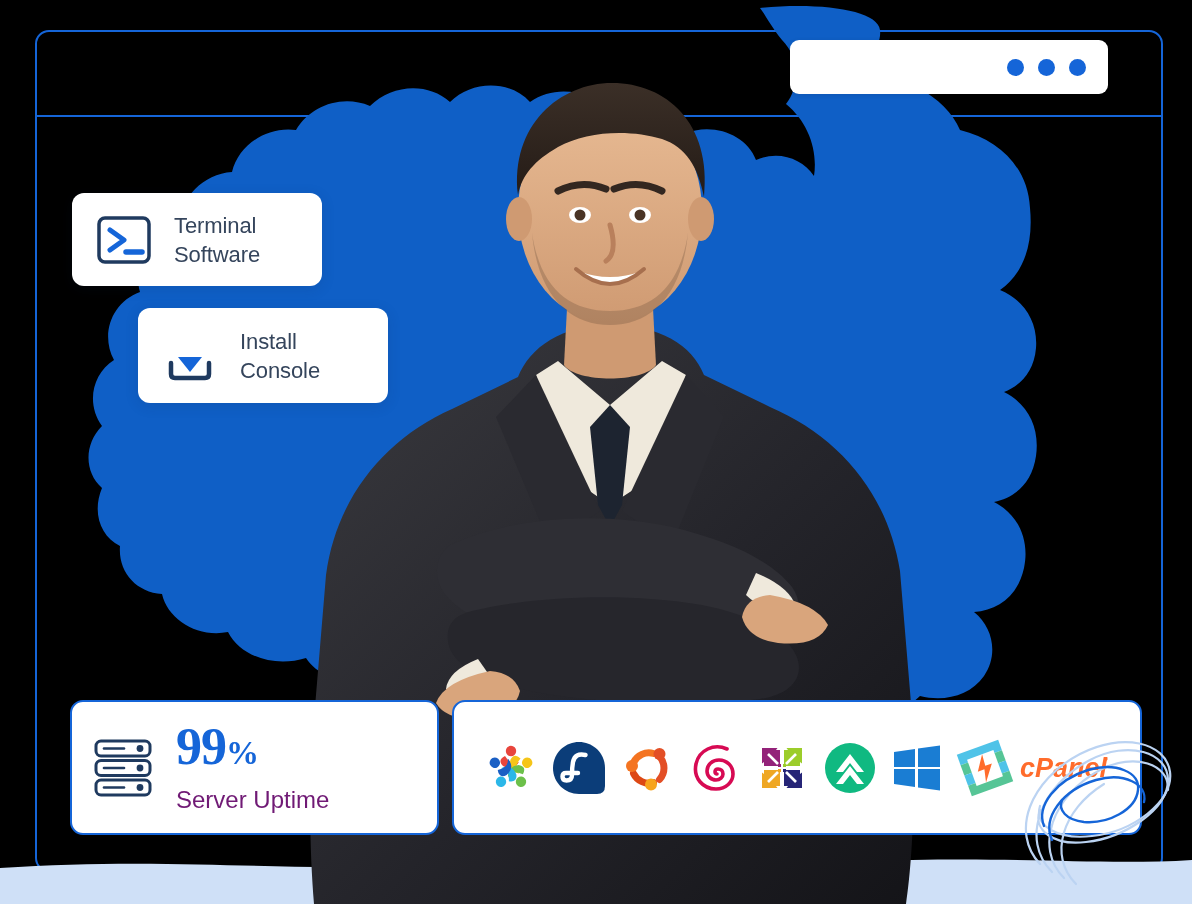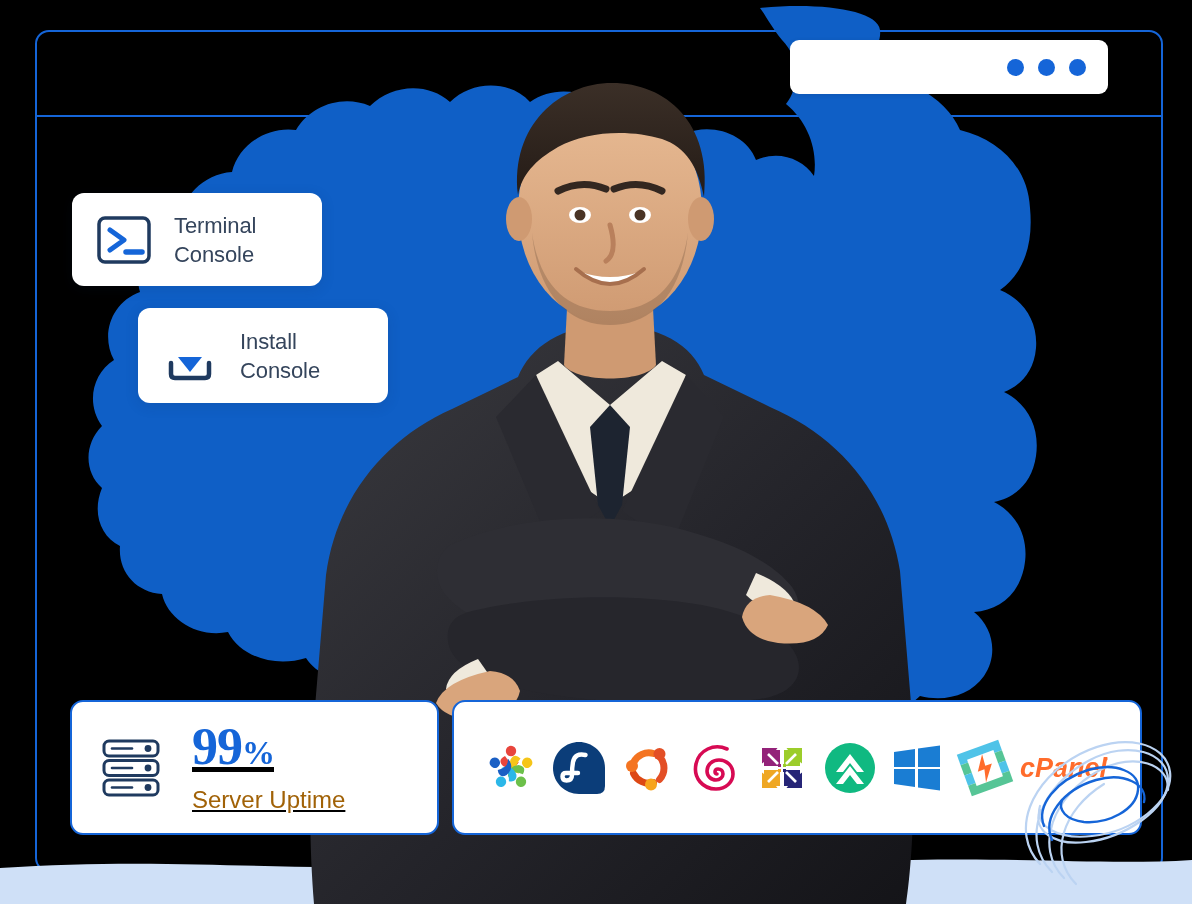--- a/index.html
+++ b/index.html
@@ -134,39 +134,38 @@
 
   
   .card-uptime {
     left: 70px;
     top: 700px;
     width: 369px;
     height: 135px;
     border: 2px solid #1565D8;
     border-radius: 13px;
     background: #ffffff;
-    padding-left: 28px;
-    gap: 30px;
+    padding-left: 20px;
+    gap: 22px;
     box-shadow: none;
-    text-decoration: underline;
   }
   .uptime-text { display: flex; flex-direction: column; }
   .uptime-pct {
     font-family: "Liberation Serif", serif;
     font-weight: bold;
     font-size: 52px;
     line-height: 52px;
     color: #1565D8;
     letter-spacing: -1px;
   }
   .uptime-pct .sym { font-size: 33px; }
   .uptime-caption {
     font-size: 24px;
     line-height: 30px;
-    color: #a16207;
+    color: #701a75;
     margin-top: 6px;
   }
 
   
   .card-os {
     left: 452px;
     top: 700px;
     width: 690px;
     height: 135px;
     border: 2px solid #1565D8;
@@ -308,21 +307,21 @@
     <path d="M190,596 q-46,10 -54,32 q12,20 52,14 q28,-6 32,-26 q-6,-18 -30,-20 Z" fill="#d9a57c"></path>
   </svg>
 
   <div class="card card-terminal">
     <svg width="56" height="50" viewBox="0 0 56 50">
       <rect x="3" y="3" width="50" height="44" rx="6" fill="#ffffff" stroke="#1F3A5F" stroke-width="3.5"></rect>
       <path d="M14,15 L28,25 L14,35" fill="none" stroke="#1565D8" stroke-width="5" stroke-linecap="round" stroke-linejoin="round"></path>
       <line x1="30" y1="37" x2="46" y2="37" stroke="#1565D8" stroke-width="5.5" stroke-linecap="round"></line>
     </svg>
     <span class="card-label">Terminal
-Console</span>
+Software</span>
   </div>
 
   <div class="card card-install">
     <svg width="56" height="52" viewBox="0 0 56 52">
       <defs>
         <linearGradient id="arrowG" x1="0" y1="0" x2="0" y2="1">
           <stop offset="0%" stop-color="#1F3A5F"></stop>
           <stop offset="55%" stop-color="#1565D8"></stop>
           <stop offset="100%" stop-color="#1565D8"></stop>
         </linearGradient>

